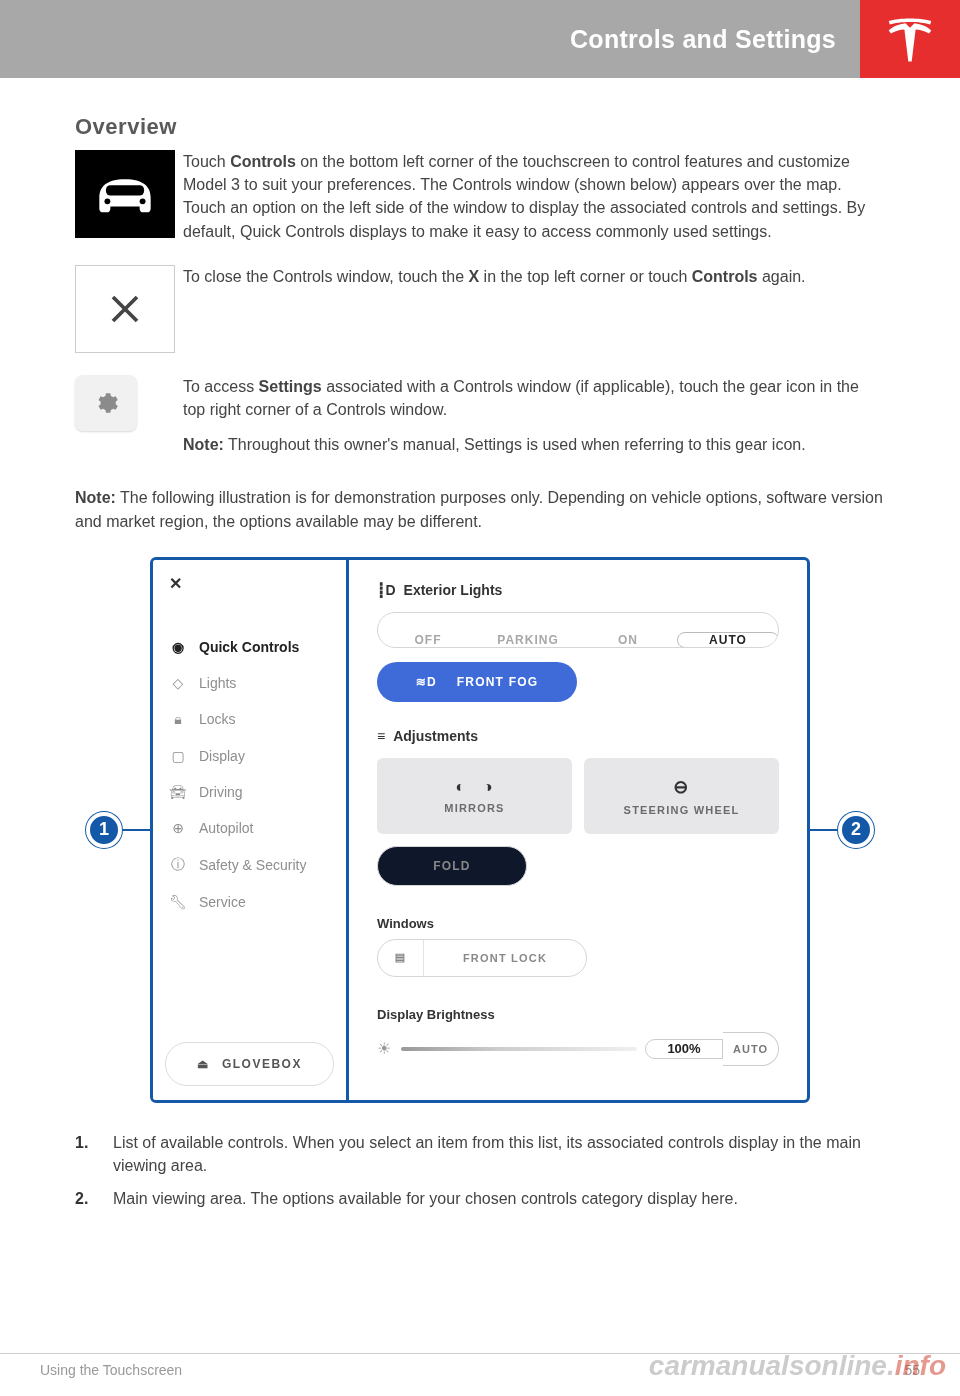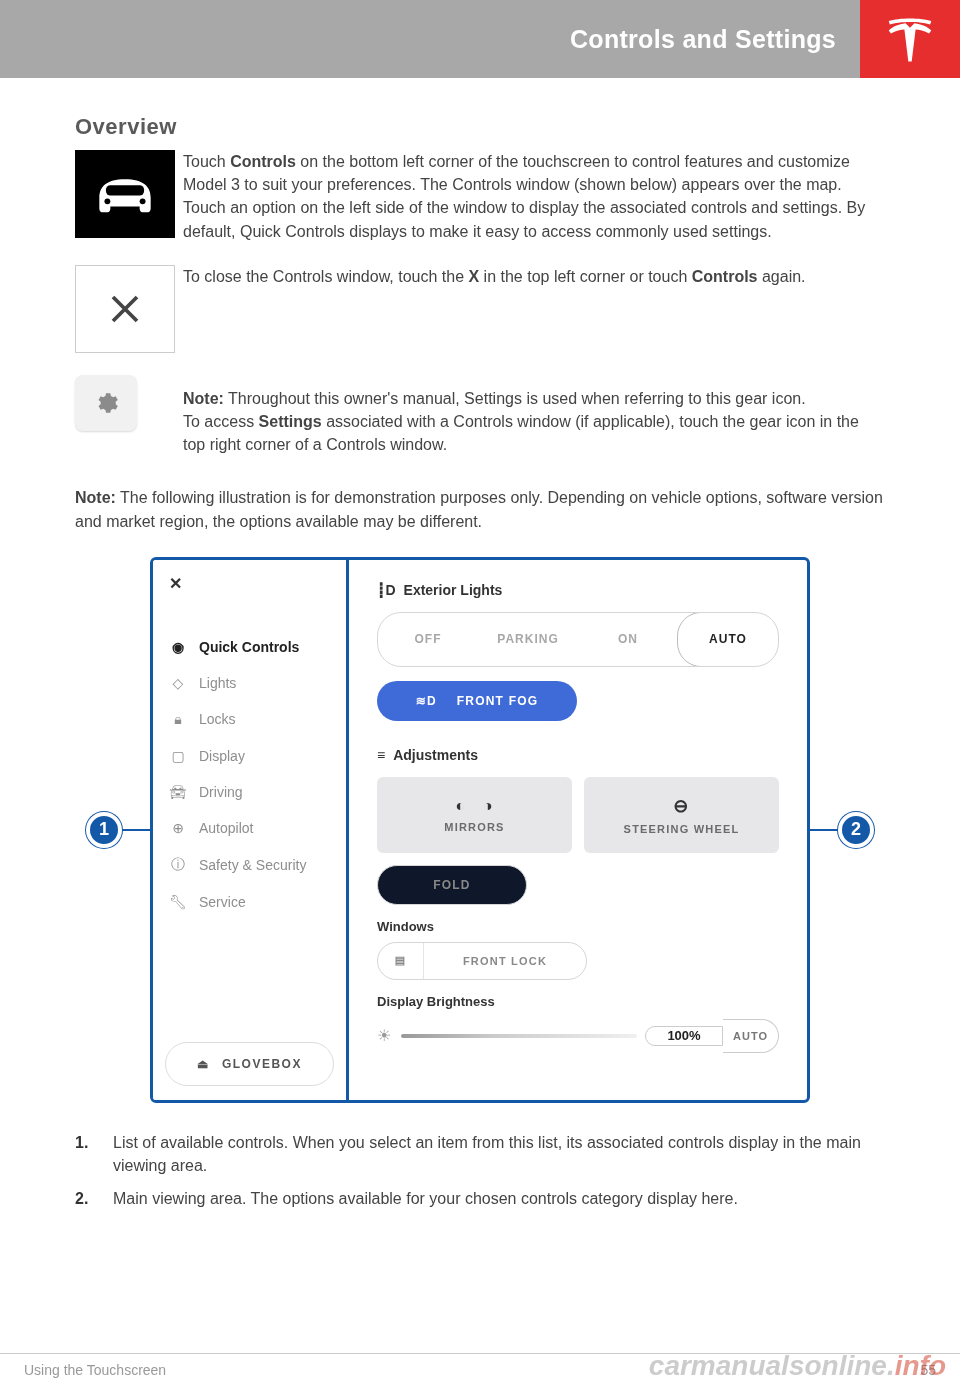--- a/index.html
+++ b/index.html
@@ -85,55 +85,55 @@
   .nav-item.active { color:#222; font-weight:600; }
   .nav-ico { width:18px; display:flex; justify-content:center; color:inherit; }
   .glove-btn {
     margin-top:auto; border:1px solid #ddd; border-radius:30px; height:44px;
     display:flex; align-items:center; justify-content:center; gap:12px;
     font-size:12px; letter-spacing:1.5px; color:#555; font-weight:600;
   }
   .main { flex:1; padding:22px 28px; }
   .grp-head { display:flex; align-items:center; gap:8px; font-size:14px; font-weight:700; color:#333; margin-bottom:14px;}
   .seg {
-    border:1px solid #d6d6d6; border-radius:24px; height:55px; display:flex; overflow:hidden;
-    font-size:12px; letter-spacing:1px; font-weight:600; color:#a8a8a8;
+    border:1px solid #d6d6d6; border-radius:24px; height:36px; display:flex; overflow:hidden;
+    font-size:12px; letter-spacing:1px; font-weight:600; color:#a8a8a8;align-items:flex-end;
   }
   .seg > div { flex:1; display:flex; align-items:center; justify-content:center; }
   .seg .sel { background:#fff; color:#222; border:1px solid #bbb; border-radius:24px; margin:-1px; font-weight:700; }
   .pill {
     border-radius:24px; height:40px; display:flex; align-items:center; justify-content:center;
     font-size:12px; letter-spacing:1.2px; font-weight:700;
   }
   .pill-blue { background:#3f6bd8; color:#fff; gap:20px; width:200px; margin-top:14px;}
   .adj-row { display:flex; gap:12px; margin-top:10px; }
   .tile {
     flex:1; background:#e7e7ea; border-radius:6px; height:76px;
     display:flex; flex-direction:column; align-items:center; justify-content:center; gap:6px;
     font-size:11px; letter-spacing:1.2px; color:#6b6b6b; font-weight:700;
   }
   .pill-out { border:1px solid #d6d6d6; color:#888; background:#0f172a; width:150px; margin-top:12px;}
   .win-row { display:flex; gap:0; margin-top:8px;}
   .win-btn { border:1px solid #d6d6d6; border-radius:24px; height:38px; width:210px; display:flex; align-items:center; font-size:11px; letter-spacing:1.2px; font-weight:700; color:#888;}
   .win-btn .ic { width:46px; display:flex; justify-content:center; border-right:1px solid #e4e4e4; height:100%; align-items:center;}
   .win-btn .lbl { flex:1; text-align:center; }
-  .small-head { font-size:13px; font-weight:700; color:#333; margin-top:14px; }
+  .small-head { font-size:13px; font-weight:700; color:#333; margin-top:30px; }
   .bright-row { display:flex; align-items:center; gap:0; margin-top:10px;}
   .slider { flex:1; display:flex; align-items:center; }
   .slider-track { height:4px; flex:1; background: linear-gradient(to right,#999 0,#ccc 40%,#f0f0f0 100%); border-radius:2px;}
   .pct { border:1px solid #ccc; border-radius:20px 0 0 20px; height:20px; width:78px; display:flex; align-items:center; justify-content:center; font-weight:700; font-size:13px; color:#222; margin-left:8px;}
   .auto { border:1px solid #ccc; border-left:0; border-radius:0 20px 20px 0; height:34px; width:56px; display:flex; align-items:center; justify-content:center; font-size:11px; letter-spacing:1px; color:#777; font-weight:700;}
 
   .ol { margin:28px 0 0 0; }
   .ol-item { display:flex; gap:16px; font-size:16px; line-height:1.45; color:#444; margin-bottom:10px;}
   .ol-num { font-weight:800; width:22px; flex-shrink:0; color:#333;}
 
   .footer {
     position:absolute; bottom:18px; left:0; right:0;
-    border-top:1px solid #ccc; padding:8px 24px 0;
+    border-top:1px solid #ccc; padding:8px 40px 0;
     display:flex; justify-content:space-between; align-items:center;
     color:#999; font-size:14px;
   }
   .watermark {
     position:absolute; bottom:14px; right:14px;
     font-family: Arial, sans-serif; font-size:28px; font-weight:700; font-style:italic;
     color:rgba(120,120,120,0.38); letter-spacing:0;
   }
   .watermark .info { color: rgba(210,70,50,0.55); }
 </style>
@@ -180,22 +180,22 @@
 
   <div class="row">
     <div class="thumb-gear-wrap">
       <div class="thumb-gear">
         <svg width="26" height="26" viewBox="0 0 24 24">
           <path fill="#8b8b8b" d="M12 8a4 4 0 100 8 4 4 0 000-8zm9 4a7 7 0 00-.1-1.2l2-1.6-2-3.4-2.4 1a7 7 0 00-2-1.2L16 3h-4l-.5 2.6a7 7 0 00-2 1.2l-2.4-1-2 3.4 2 1.6A7 7 0 007 12a7 7 0 00.1 1.2l-2 1.6 2 3.4 2.4-1a7 7 0 002 1.2L12 21h4l.5-2.6a7 7 0 002-1.2l2.4 1 2-3.4-2-1.6A7 7 0 0021 12z"></path>
         </svg>
       </div>
     </div>
     <div class="body-text">
+      <div><span>To access </span><b>Settings</b><span> associated with a Controls window (if applicable), touch the gear icon in the top right corner of a Controls window.</span></div>
       <div style="margin-top:12px"><b>Note:</b><span> Throughout this owner's manual, Settings is used when referring to this gear icon.</span></div>
-      <div><span>To access </span><b>Settings</b><span> associated with a Controls window (if applicable), touch the gear icon in the top right corner of a Controls window.</span></div>
     </div>
   </div>
 
   <div class="note-line">
     <b>Note:</b><span> The following illustration is for demonstration purposes only. Depending on vehicle options, software version and market region, the options available may be different.</span>
   </div>
 
   <div class="illus-wrap">
     <div class="callout">1</div>
     <div class="lead"></div>

